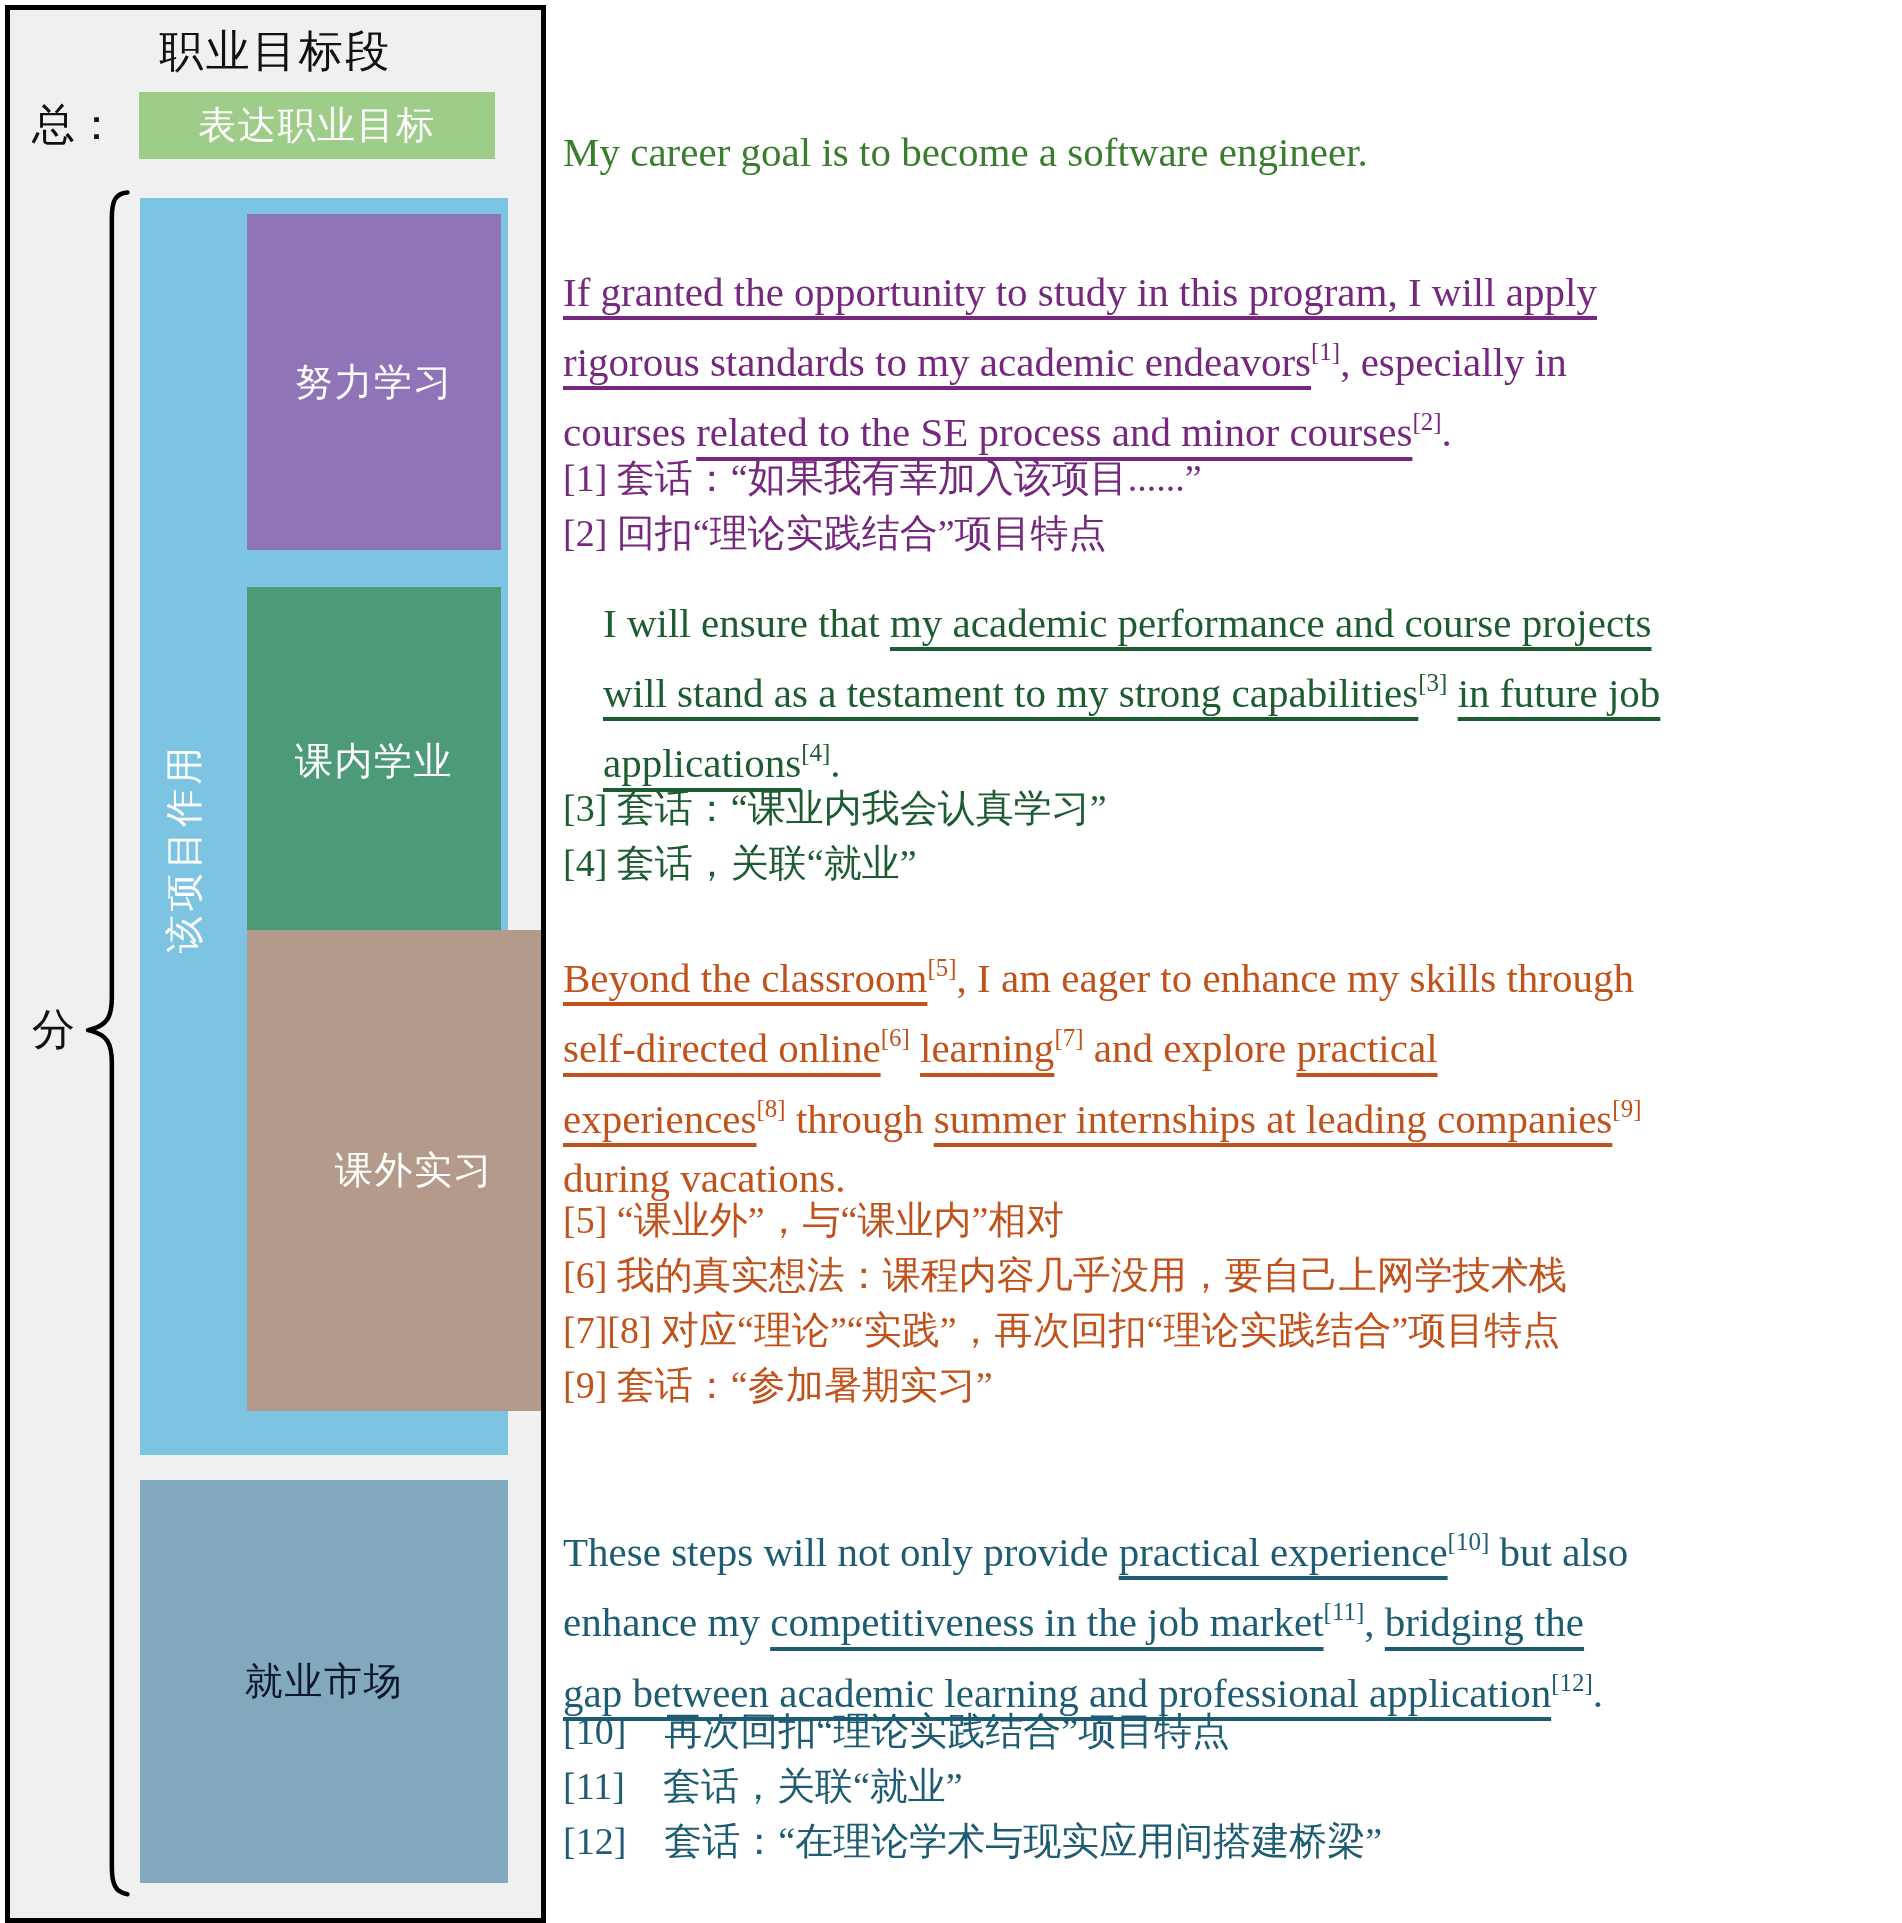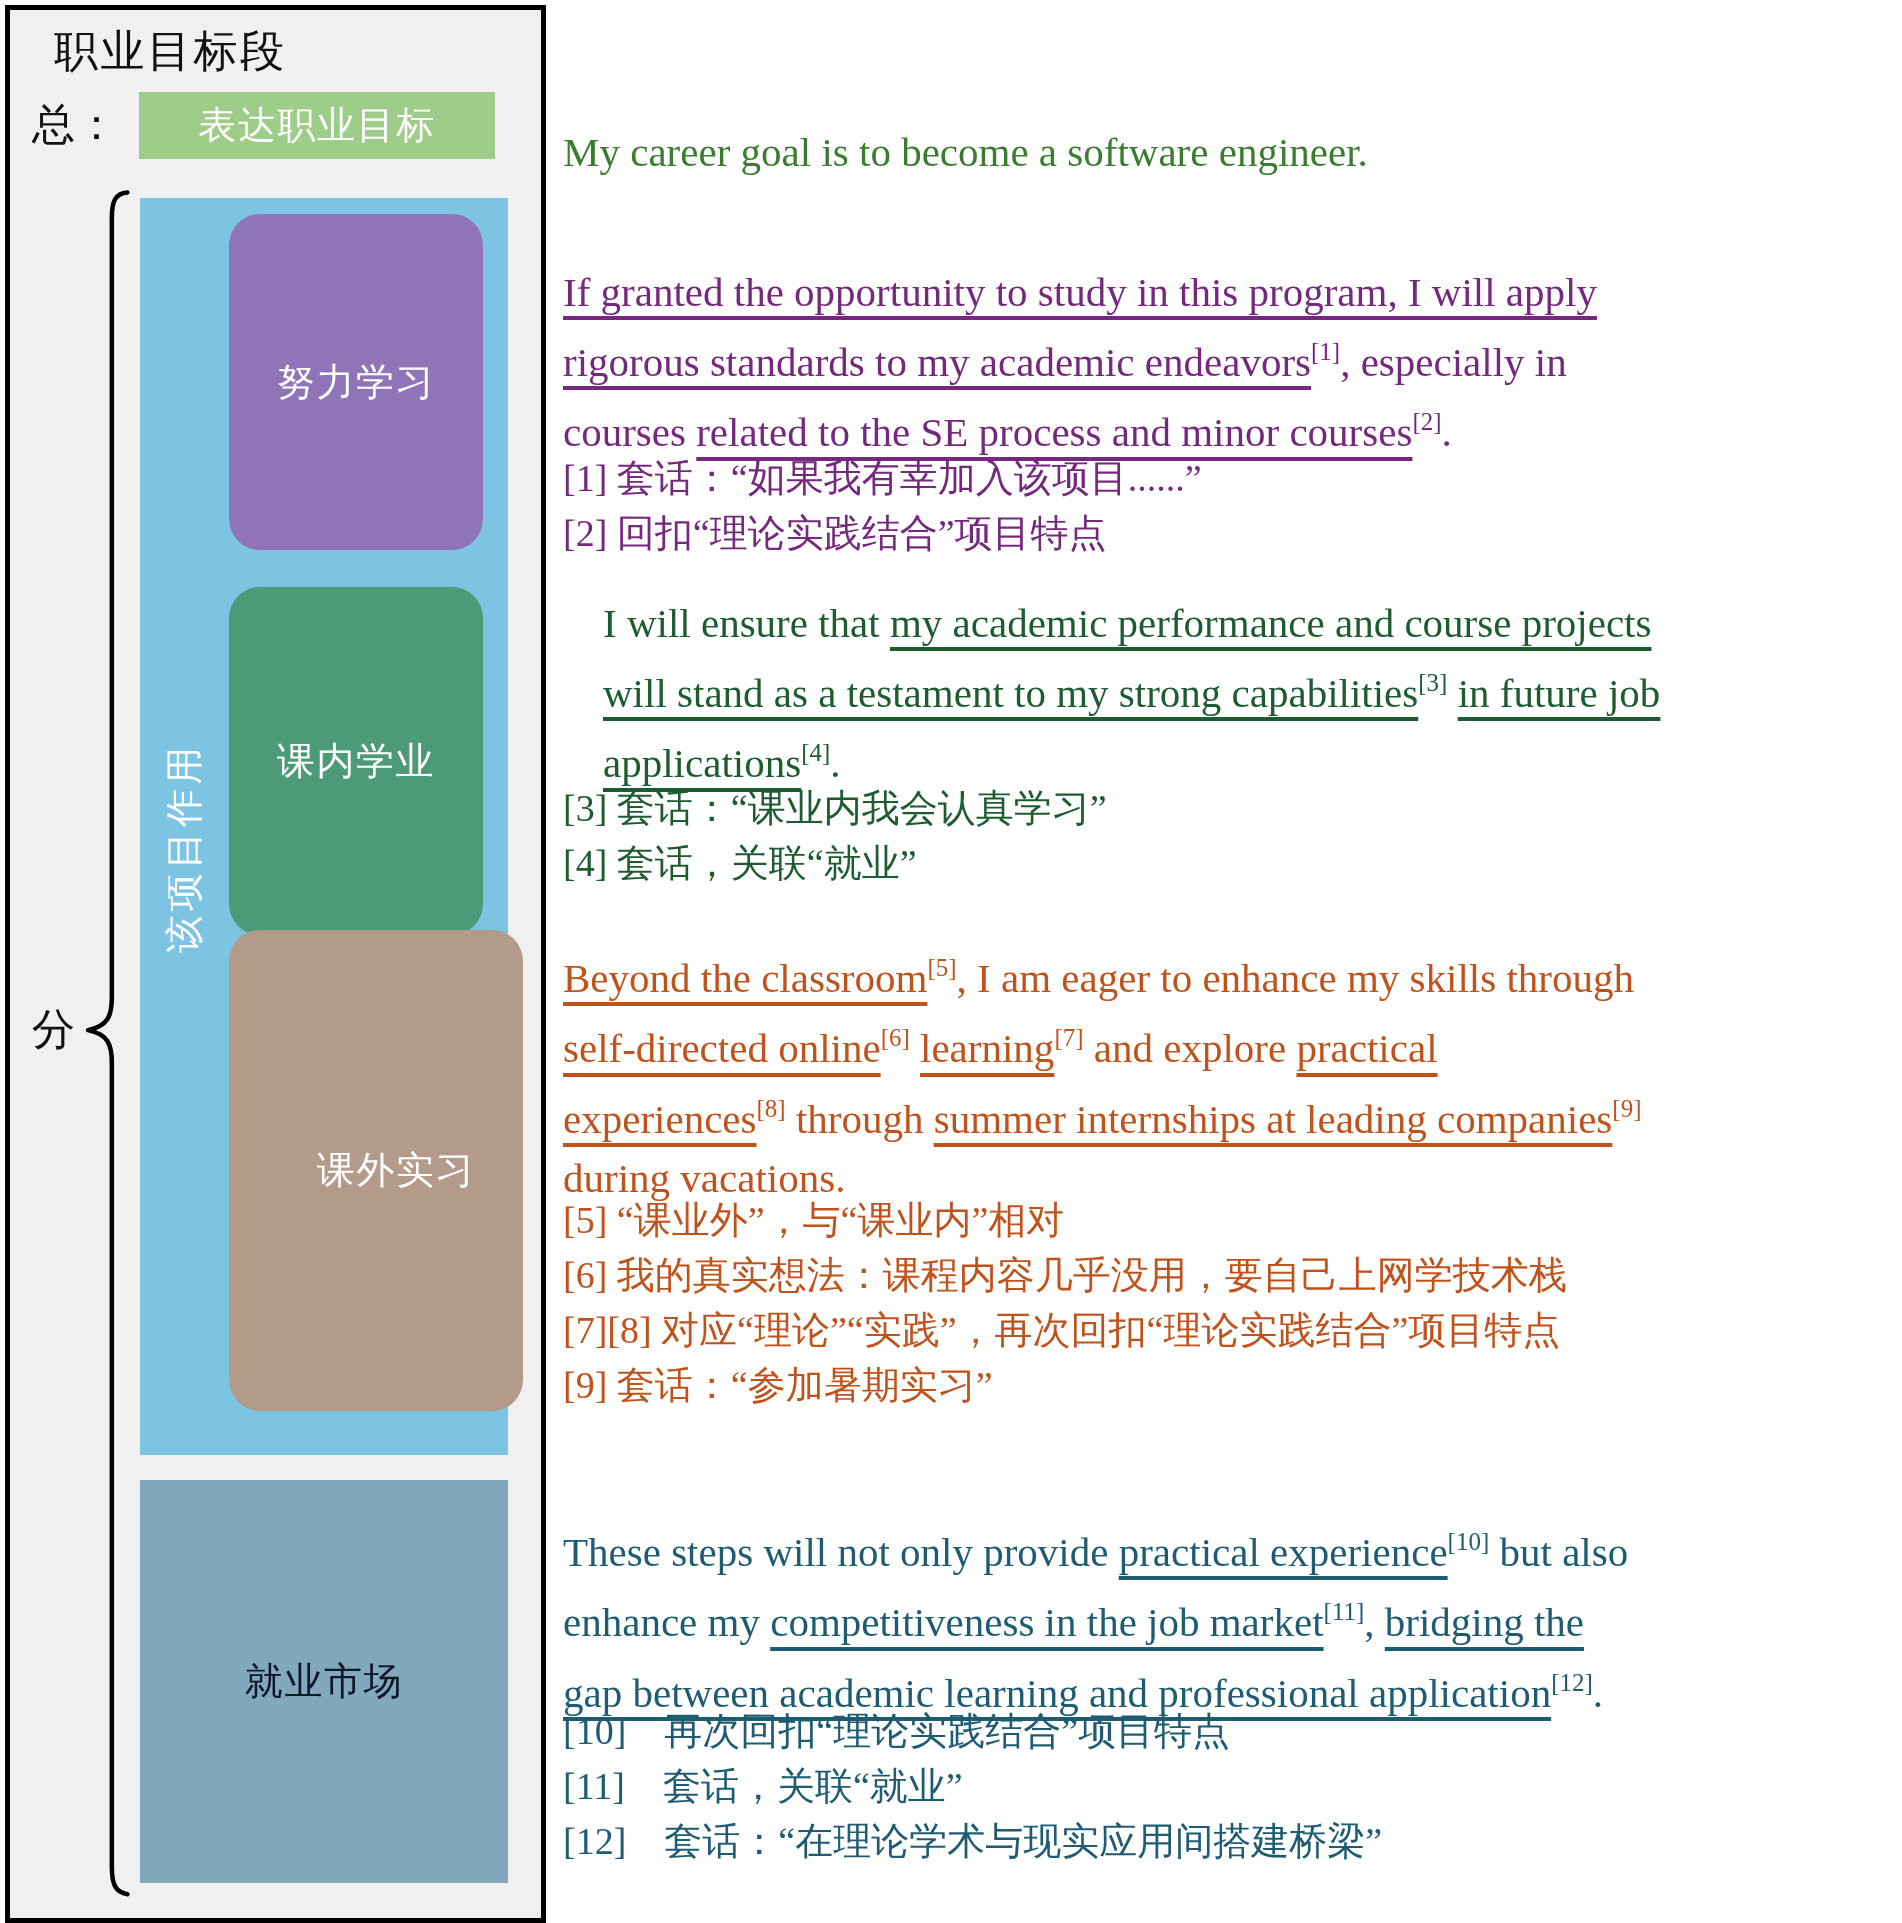--- a/index.html
+++ b/index.html
@@ -6,22 +6,22 @@
   body{
     width:1902px;height:1924px;position:relative;background:#ffffff;
     font-family:"Liberation Serif", serif;
   }
   
   .panel{
     position:absolute;left:5px;top:5px;width:531px;height:1908px;
     background:#f0f0f0;border:5.8px solid #000;box-sizing:content-box;
   }
   .panel-title{
-    position:absolute;left:0;top:12.3px;width:100%;text-align:left;
-    font-family:"Liberation Sans", sans-serif;font-size:44px;letter-spacing:2.5px;color:#111;margin-left:44px;
+    position:absolute;left:0;top:12.3px;width:100%;text-align:center;
+    font-family:"Liberation Sans", sans-serif;font-size:44px;letter-spacing:2.5px;color:#111;
   }
   .zong{
     position:absolute;left:22px;top:86px;
     font-family:"Liberation Sans", sans-serif;font-size:43px;color:#111;
   }
   .fen{
     position:absolute;left:22px;top:991px;
     font-family:"Liberation Sans", sans-serif;font-size:43px;color:#111;
   }
   .overview-box{
@@ -32,23 +32,23 @@
   .brace{position:absolute;left:60px;top:177px;}
   .blue-container{
     position:absolute;left:130px;top:188px;width:368px;height:1257px;
   }
   .vlabel{
     position:absolute;left:44px;top:650px;white-space:nowrap;
     transform:translate(-50%,-50%) rotate(-90deg);
     font-family:"Liberation Sans", sans-serif;font-size:38px;letter-spacing:4.1px;color:#fff;
   }
   .sbox{
-    position:absolute;left:89px;width:254px;
+    position:absolute;left:107px;width:254px;
     display:flex;align-items:center;justify-content:center;
-    font-family:"Liberation Sans", sans-serif;font-size:38px;letter-spacing:1.6px;color:#fff;border-radius:31px;
+    font-family:"Liberation Sans", sans-serif;font-size:38px;letter-spacing:1.6px;color:#fff;
   }
   .box-study{top:16.4px;height:336px;}
   .box-course{top:366px;height:348px;margin-top:23px;}
   .box-intern{top:732px;height:481px;padding-left:40px;}
   .market-box{
     position:absolute;left:130px;top:1470px;width:368px;height:403px;
     display:flex;align-items:center;justify-content:center;
     font-family:"Liberation Sans", sans-serif;font-size:38px;letter-spacing:1.6px;color:#0f172a;
   }
   

